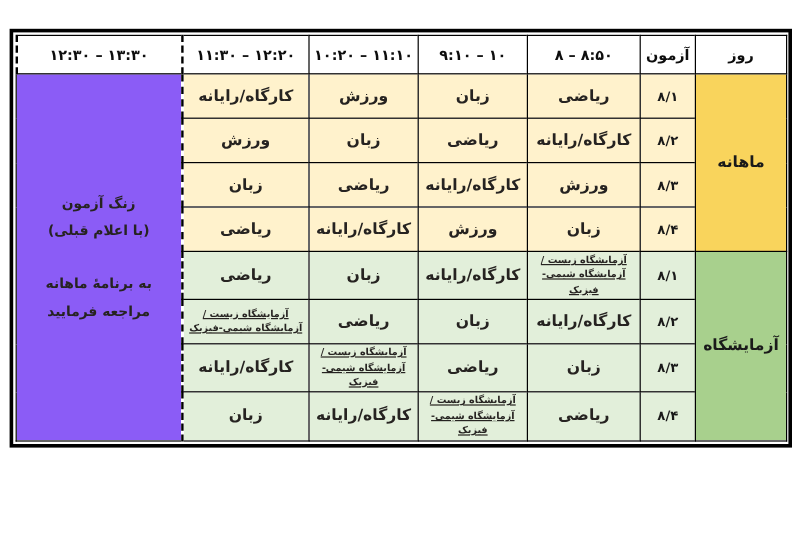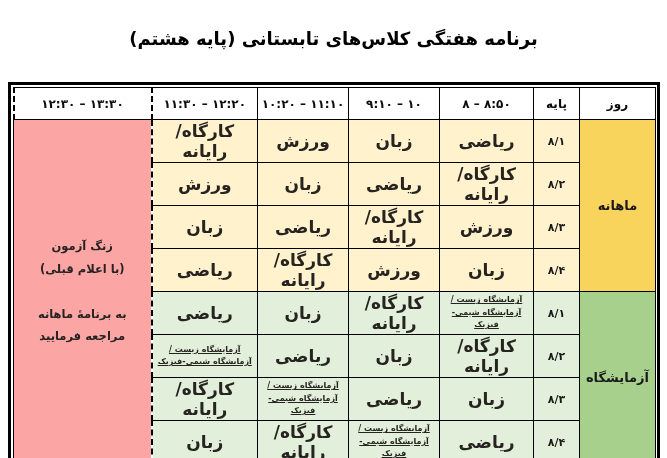--- a/index.html
+++ b/index.html
@@ -45,69 +45,68 @@
 
   thead tr { height: 32px; }
   tbody tr { height: 37px; }
 
   th { background: #ffffff; font-size: 12px; color: #0d0d0d; }
   th.time-th { direction: ltr; }
   th.dashed-side { border-left: 2px dashed #000000; border-right: 2px dashed #000000; }
 
   td.day-cell   { font-size: 13px; color: #1a1a1a; }
   td.class-cell { font-size: 11px; direction: ltr; color: #1a1a1a; }
-  td.subject-cell { font-size: 17px; white-space: pre-line; color: #262321; }
+  td.subject-cell { font-size: 13px; white-space: pre-line; color: #262321; }
   td.subject-cell.small { font-size: 8px; line-height: 1.55; text-decoration: underline; }
 
   td.note-cell {
     font-size: 11.5px;
     line-height: 1.95;
     white-space: pre-line;
     border-right: 2px dashed #000000;
     color: #262321;
   }
 </style>
 </head>
 <body>
 
 <div class="page">
 
-  <div class="page-title">برنامه هفتگی کلاس‌های تابستانی (پایه هشتم)</div>
 
   <div class="table-frame">
     <table class="schedule">
       <colgroup>
         <col style="width:76px">
         <col style="width:46px">
         <col style="width:94px">
         <col style="width:91px">
         <col style="width:91px">
         <col style="width:106px">
         <col style="width:138px">
       </colgroup>
       <thead>
         <tr>
           <th>روز</th>
-          <th>پایه</th>
+          <th>آزمون</th>
           <th class="time-th">۸ – ۸:۵۰</th>
           <th class="time-th">۹:۱۰ – ۱۰</th>
           <th class="time-th">۱۰:۲۰ – ۱۱:۱۰</th>
           <th class="time-th">۱۱:۳۰ – ۱۲:۲۰</th>
           <th class="time-th dashed-side">۱۲:۳۰ – ۱۳:۳۰</th>
         </tr>
       </thead>
       <tbody>
           <tr>
             <td class="day-cell" rowspan="4" style="background: rgb(249, 212, 92);">ماهانه</td>
             <td class="class-cell" style="background: rgb(255, 242, 204);">۸/۱</td>
             <td class="subject-cell" style="background: rgb(255, 242, 204);">ریاضی</td>
             <td class="subject-cell" style="background: rgb(255, 242, 204);">زبان</td>
             <td class="subject-cell" style="background: rgb(255, 242, 204);">ورزش</td>
             <td class="subject-cell" style="background: rgb(255, 242, 204);">کارگاه/رایانه</td>
-            <td class="note-cell" rowspan="8" style="background: #fca5a5;">زنگ آزمون
+            <td class="note-cell" rowspan="8" style="background: #8b5cf6;">زنگ آزمون
 (با اعلام قبلی)
 
 به برنامۀ ماهانه
 مراجعه فرمایید</td>
           </tr>
           <tr>
             <td class="class-cell" style="background: rgb(255, 242, 204);">۸/۲</td>
             <td class="subject-cell" style="background: rgb(255, 242, 204);">کارگاه/رایانه</td>
             <td class="subject-cell" style="background: rgb(255, 242, 204);">ریاضی</td>
             <td class="subject-cell" style="background: rgb(255, 242, 204);">زبان</td>

